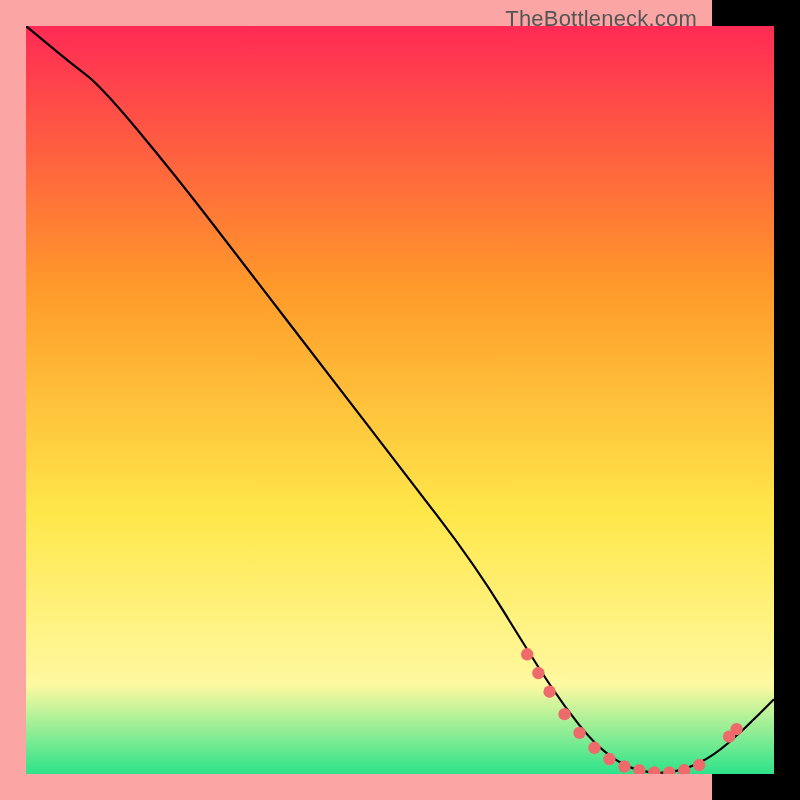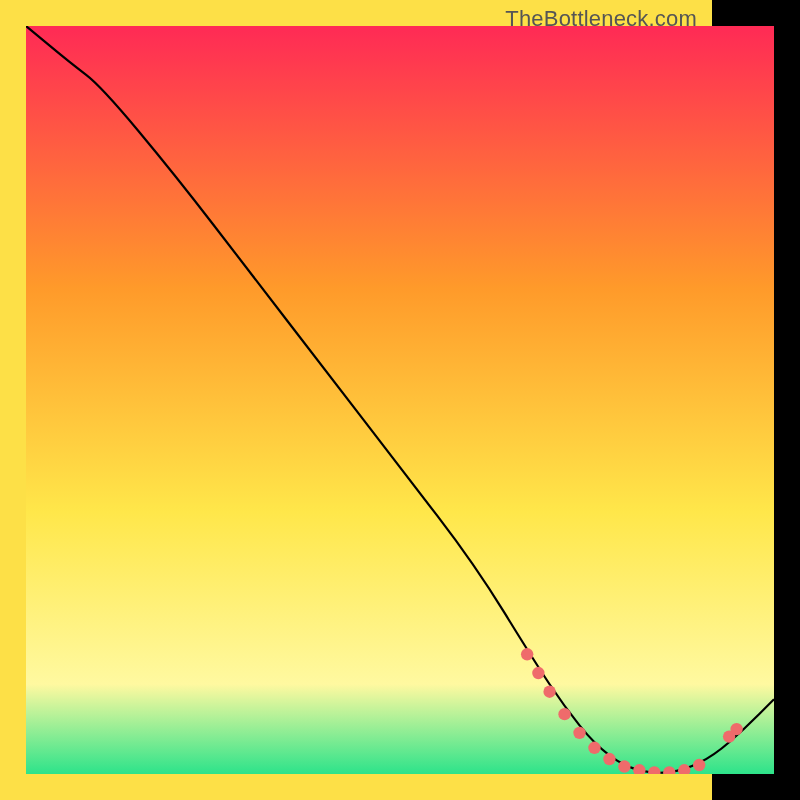--- a/index.html
+++ b/index.html
@@ -10,21 +10,21 @@
     height: 800px;
     position: relative;
     font-family: Arial, Helvetica, sans-serif;
   }
   .frame {
     position: absolute;
     left: 0;
     top: 0;
     width: 712px;
     height: 800px;
-    background: #fde047;
+    background: #fca5a5;
   }
   .watermark {
     position: absolute;
     top: 6px;
     right: 15px;
     color: #555;
     font-size: 22px;
     font-weight: 500;
     letter-spacing: 0.2px;
   }

